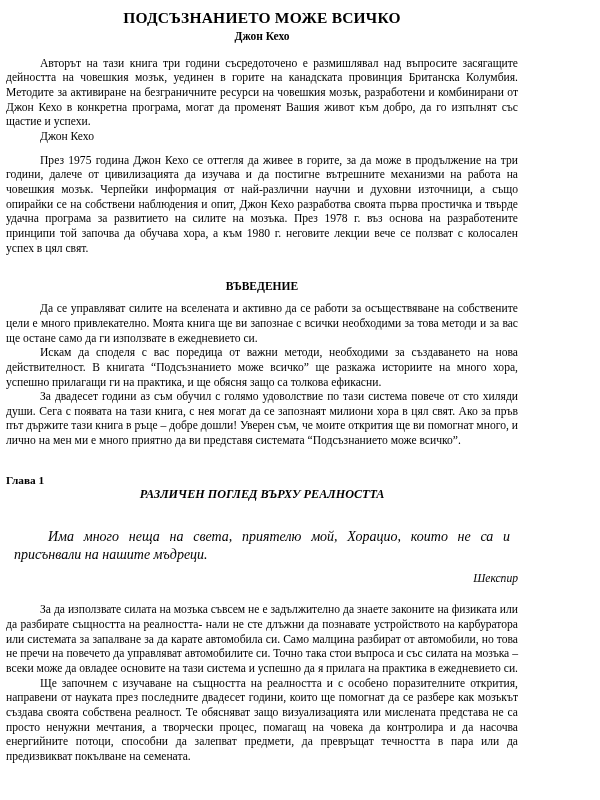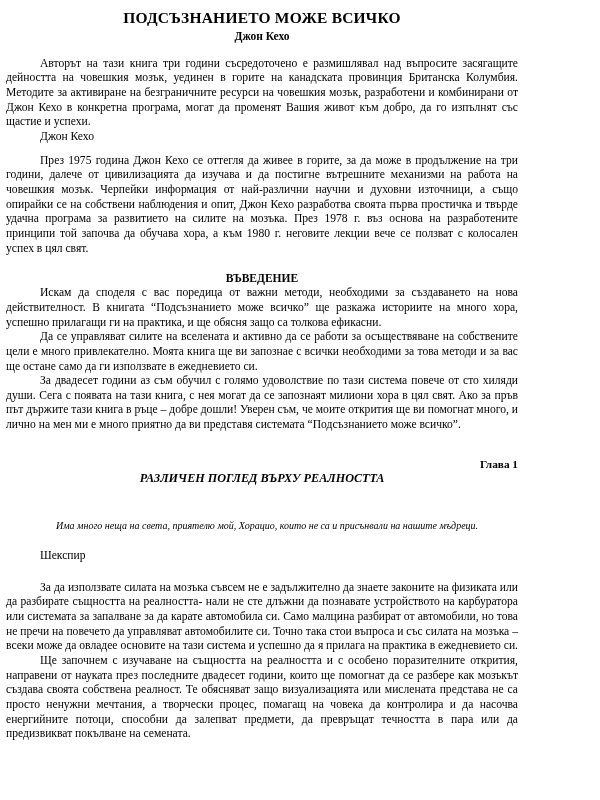--- a/index.html
+++ b/index.html
@@ -34,24 +34,24 @@
     font-weight: bold;
     font-size: 11.5px;
     line-height: 1.25;
     margin: 2px 0 0 0;
   }
   .section-heading {
     text-align: center;
     font-weight: bold;
     font-size: 11.5px;
     line-height: 1.3;
-    margin: 0;
+    margin: 8px;
   }
   .chapter-no {
-    text-align: right;
+    text-align: left;
     font-weight: bold;
     font-size: 11.3px;
     line-height: 1.3;
     margin: 0;
   }
   .chapter-title {
     text-align: center;
     font-weight: bold;
     font-size: 12.2px;
     line-height: 1.3;
@@ -64,30 +64,32 @@
     font-size: 11.6px;
     line-height: 1.265;
     margin: 0;
     text-indent: 34px;
     hyphens: none;
     font-family: Liberation Serif, serif;
   }
   p.quote {
     text-align: justify;
     font-style: italic;
-    font-size: 10px;
+    font-size: 14px;
     line-height: 1.265;
-    margin: 16px;
+    margin: 8px;
     text-indent: 34px;
   }
   p.attrib {
+    font-style: italic;
     font-size: 11.6px;
     line-height: 1.265;
     margin: 0;
     text-indent: 34px;
+    text-align: right;
   }
   p.signature {
     font-size: 11.6px;
     line-height: 1.265;
     margin: 0;
     text-indent: 34px;
   }
   .gap-sm { height: 9px; }
   .gap-md { height: 13px; }
   .gap-lg { height: 17px; }
@@ -108,22 +110,22 @@
   <p class="signature">Джон Кехо</p>
 
   <div class="gap-sm"></div>
 
   <p class="body-par">През 1975 година Джон Кехо се оттегля да живее в горите, за да може в продължение на три години, далече от цивилизацията да изучава и да постигне вътрешните механизми на работа на човешкия мозък. Черпейки информация от най-различни научни и духовни източници, а също опирайки се на собствени наблюдения и опит, Джон Кехо разработва своята първа простичка и твърде удачна програма за развитието на силите на мозъка. През 1978 г. въз основа на разработените принципи той започва да обучава хора, а към 1980 г. неговите лекции вече се ползват с колосален успех в цял свят.</p>
 
   <div class="spacer-before-intro"></div>
 
   <h3 class="section-heading">ВЪВЕДЕНИЕ</h3>
 
+  <p class="body-par">Да се управляват силите на вселената и активно да се работи за осъществяване на собствените цели е много привлекателно. Моята книга ще ви запознае с всички необходими за това методи и за вас ще остане само да ги използвате в ежедневието си.</p>
   <p class="body-par">Искам да споделя с вас поредица от важни методи, необходими за създаването на нова действителност. В книгата “Подсъзнанието може всичко” ще разкажа историите на много хора, успешно прилагащи ги на практика, и ще обясня защо са толкова ефикасни.</p>
-  <p class="body-par">Да се управляват силите на вселената и активно да се работи за осъществяване на собствените цели е много привлекателно. Моята книга ще ви запознае с всички необходими за това методи и за вас ще остане само да ги използвате в ежедневието си.</p>
   <p class="body-par">За двадесет години аз съм обучил с голямо удоволствие по тази система повече от сто хиляди души. Сега с появата на тази книга, с нея могат да се запознаят милиони хора в цял свят. Ако за пръв път държите тази книга в ръце – добре дошли! Уверен съм, че моите открития ще ви помогнат много, и лично на мен ми е много приятно да ви представя системата “Подсъзнанието може всичко”.</p>
 
   <div class="gap-xl"></div>
 
   <h3 class="chapter-no">Глава 1</h3>
   <h3 class="chapter-title">РАЗЛИЧЕН ПОГЛЕД ВЪРХУ РЕАЛНОСТТА</h3>
 
   <div class="gap-lg"></div>
 
   <p class="quote">Има много неща на света, приятелю мой, Хорацио, които не са и присънвали на нашите мъдреци.</p>

